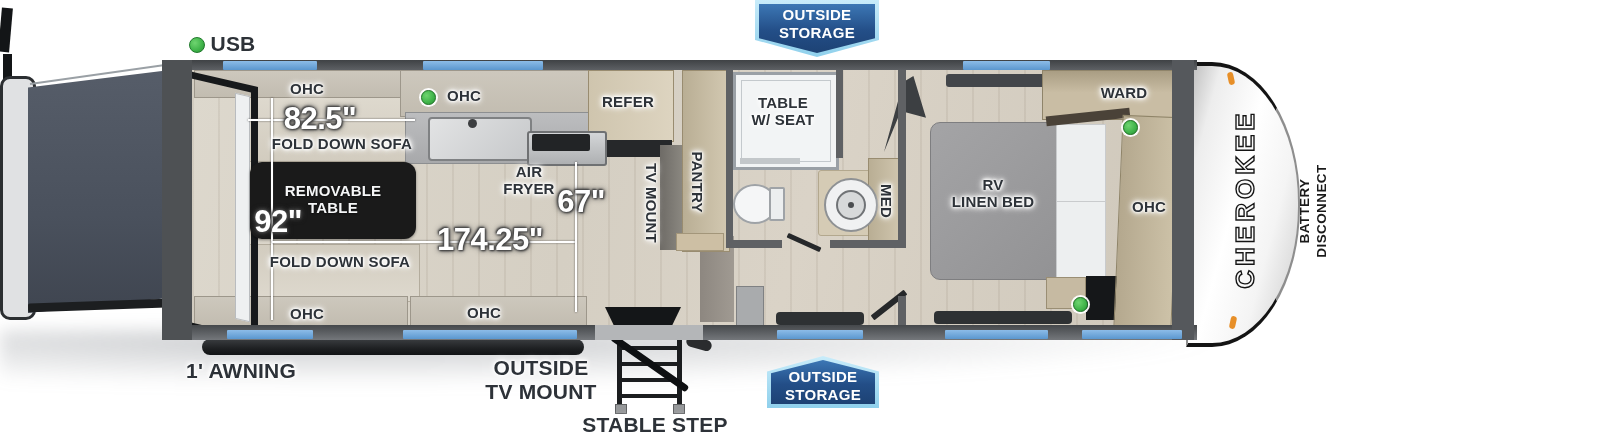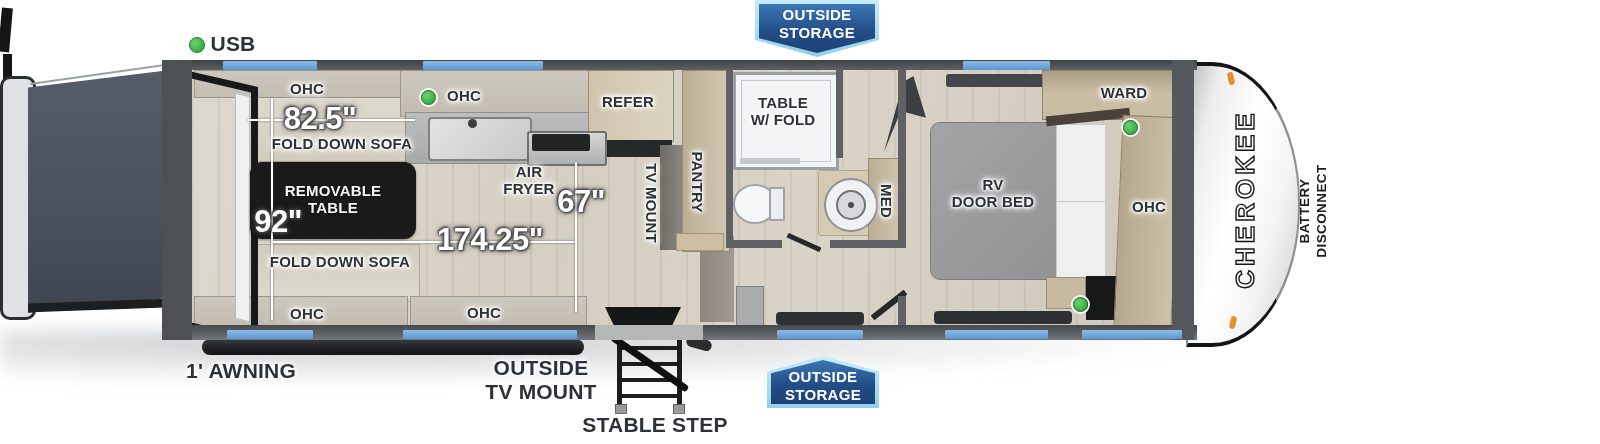--- a/index.html
+++ b/index.html
@@ -147,21 +147,21 @@
   <div class="wall" style="left:836px;top:70px;width:7px;height:88px;background:#5f6164;"></div>
   <div class="wall" style="left:898px;top:70px;width:8px;height:178px;background:#5f6164;"></div>
   <div class="wall" style="left:898px;top:296px;width:8px;height:29px;background:#5f6164;"></div>
 
   <div class="abs" style="left:733px;top:72px;width:100px;height:92px;background:#f2f4f5;border:3px solid #9aa0a6;z-index:9;">
        <div style="position:absolute;inset:5px;border:1px solid #c4c9cd;"></div>
        <div style="position:absolute;left:4px;bottom:3px;width:60%;height:6px;background:#c3c7ca;"></div>
   </div>
   <div class="lbl" style="left:783px;top:112px;z-index:33;">
     <span class="ln">TABLE</span>
-    <span class="ln">W/ FOLD</span>
+    <span class="ln">W/ SEAT</span>
   </div>
 
   <div class="abs" style="left:884px;top:76px;width:42px;height:76px;background:#3c3f42;z-index:10;
               clip-path:polygon(0 100%,46% 8%,70% 0,100% 55%,40% 46%);"></div>
 
   <div class="abs" style="left:733px;top:183px;width:50px;height:38px;z-index:10;">
     <div style="position:absolute;left:0;top:1px;width:40px;height:36px;background:#f5f6f7;border:2px solid #9fa3a7;border-radius:50%;"></div>
     <div style="position:absolute;left:36px;top:4px;width:12px;height:30px;background:#eceeef;border:2px solid #9fa3a7;border-radius:2px;"></div>
   </div>
 
@@ -176,21 +176,21 @@
   <div class="wedge" style="left:786px;top:240px;width:36px;height:5px;transform:rotate(24deg);"></div>
   <div class="wedge" style="left:868px;top:302px;width:42px;height:6px;transform:rotate(-38deg);"></div>
 
   <div class="abs" style="left:946px;top:74px;width:104px;height:13px;background:#43464a;border-radius:3px;z-index:8;"></div>
   <div class="abs" style="left:930px;top:122px;width:128px;height:156px;background:linear-gradient(135deg,#a4a4a6,#929294);border:1px solid #7e7e80;border-radius:10px 0 0 10px;z-index:9;"></div>
   <div class="abs" style="left:1056px;top:124px;width:48px;height:152px;background:#edeff0;border:1px solid #c9cbcd;z-index:10;">
     <div style="position:absolute;left:0;top:50%;width:100%;height:1px;background:#c9cbcd;"></div>
   </div>
   <div class="lbl" style="left:993px;top:194px;z-index:33;">
     <span class="ln">RV</span>
-    <span class="ln">DOOR BED</span>
+    <span class="ln">LINEN BED</span>
   </div>
 
   <div class="abs" style="left:1042px;top:70px;width:140px;height:48px;background:linear-gradient(180deg,#a99d83,#c9bda4 45%);border:1px solid #8f846a;z-index:11;"></div>
   <div class="abs" style="left:1046px;top:112px;width:84px;height:10px;background:#4a4238;transform:rotate(-6deg);z-index:11;"></div>
   <div class="lbl" style="left:1124px;top:93px;z-index:33;">WARD</div>
 
   <div class="abs" style="left:1118px;top:116px;width:56px;height:210px;background:linear-gradient(90deg,#b4a88e,#cdc2a8);border:1px solid #8f8468;transform:rotate(2.5deg);z-index:11;"></div>
   <div class="lbl" style="left:1149px;top:207px;z-index:33;">OHC</div>
 
   <div class="gdot" style="left:1123px;top:120px;width:13px;height:13px;"></div>

